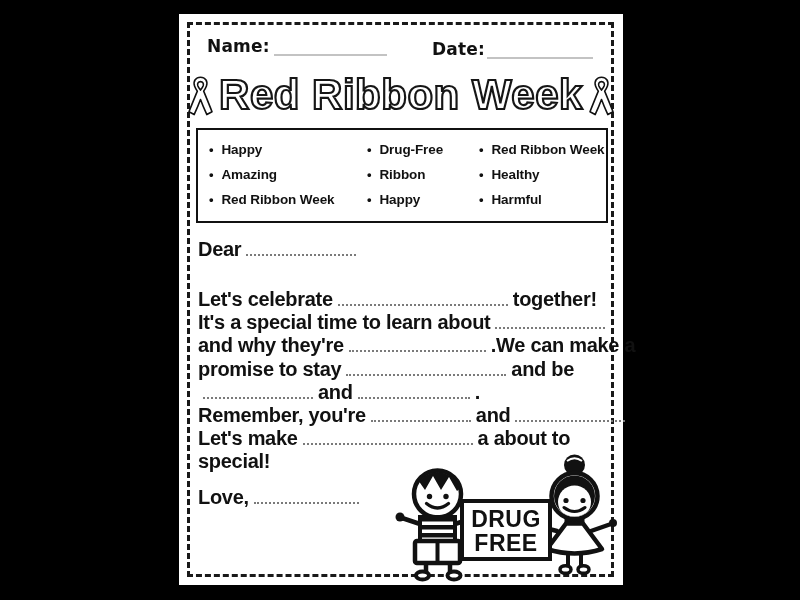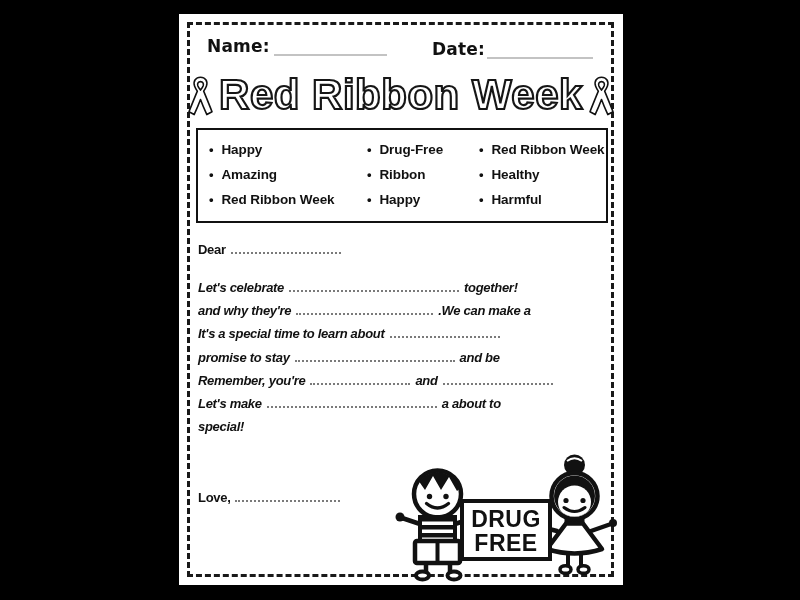--- a/index.html
+++ b/index.html
@@ -46,24 +46,24 @@
   }
   .wb-col{display:flex;flex-direction:column;gap:11px;}
   .wb-col:nth-child(1){width:158px;}
   .wb-col:nth-child(2){width:112px;}
   .wb-item{display:flex;gap:8px;align-items:baseline;
     font-size:13.5px;font-weight:bold;line-height:14px;letter-spacing:-.1px;}
   .wb-bullet{font-size:13px;}
   
   .letter-block{
     position:absolute;left:19px;right:10px;
-    font-size:13px;font-weight:bold;letter-spacing:-.3px;color:#111;
+    font-size:20px;font-weight:bold;letter-spacing:-.3px;color:#111;
   }
   #dear-line{top:224px;line-height:23px;}
-  #body-lines{top:262px;line-height:23.2px;font-style:italic;}
+  #body-lines{top:274px;line-height:23.2px;}
   #love-line{top:472px;line-height:23px;}
   .letter-line{white-space:nowrap;}
   .blank{
     display:inline-block;height:12px;margin:0 5px;
     border-bottom:2px dotted #7a7a7a;
   }
   
   .kids-svg{position:absolute;left:214px;top:437px;width:230px;height:140px;}
   .sign-text{
     font-family:"Liberation Sans",sans-serif;font-weight:bold;font-size:23px;
@@ -134,23 +134,24 @@
         <div class="wb-item">
           <span class="wb-bullet">•</span>
           <span class="wb-text">Harmful</span>
         </div>
       </div>
     </div>
 
   <div class="letter-block letter-line" id="dear-line"><span class="seg">Dear</span><span class="blank" style="width: 110px;"></span></div>
   <div class="letter-block" id="body-lines">
       <div class="letter-line"><span class="seg">Let's celebrate</span><span class="blank" style="width: 170px;"></span><span class="seg">together!</span></div>
+      <div class="letter-line"><span class="seg">It's a special time to learn about</span><span class="blank" style="width: 110px;"></span></div>
       <div class="letter-line"><span class="seg">and why they're</span><span class="blank" style="width: 137px;"></span><span class="seg">.We can make a</span></div>
-      <div class="letter-line"><span class="seg">It's a special time to learn about</span><span class="blank" style="width: 110px;"></span></div>
       <div class="letter-line"><span class="seg">promise to stay</span><span class="blank" style="width: 160px;"></span><span class="seg">and be</span></div>
+      <div class="letter-line"><span class="blank" style="width: 110px;"></span><span class="seg">and</span><span class="blank" style="width: 112px;"></span><span class="seg">.</span></div>
       <div class="letter-line"><span class="seg">Remember, you're</span><span class="blank" style="width: 100px;"></span><span class="seg">and</span><span class="blank" style="width: 110px;"></span></div>
       <div class="letter-line"><span class="seg">Let's make</span><span class="blank" style="width: 170px;"></span><span class="seg">a about to</span></div>
       <div class="letter-line"><span class="seg">special!</span></div>
     </div>
   <div class="letter-block letter-line" id="love-line"><span class="seg">Love,</span><span class="blank" style="width: 105px;"></span></div>
 
   <svg class="kids-svg" viewBox="0 0 230 140">
     <defs>
       <clipPath id="boyHead">
           <circle cx="44.5" cy="43" r="22"></circle>

